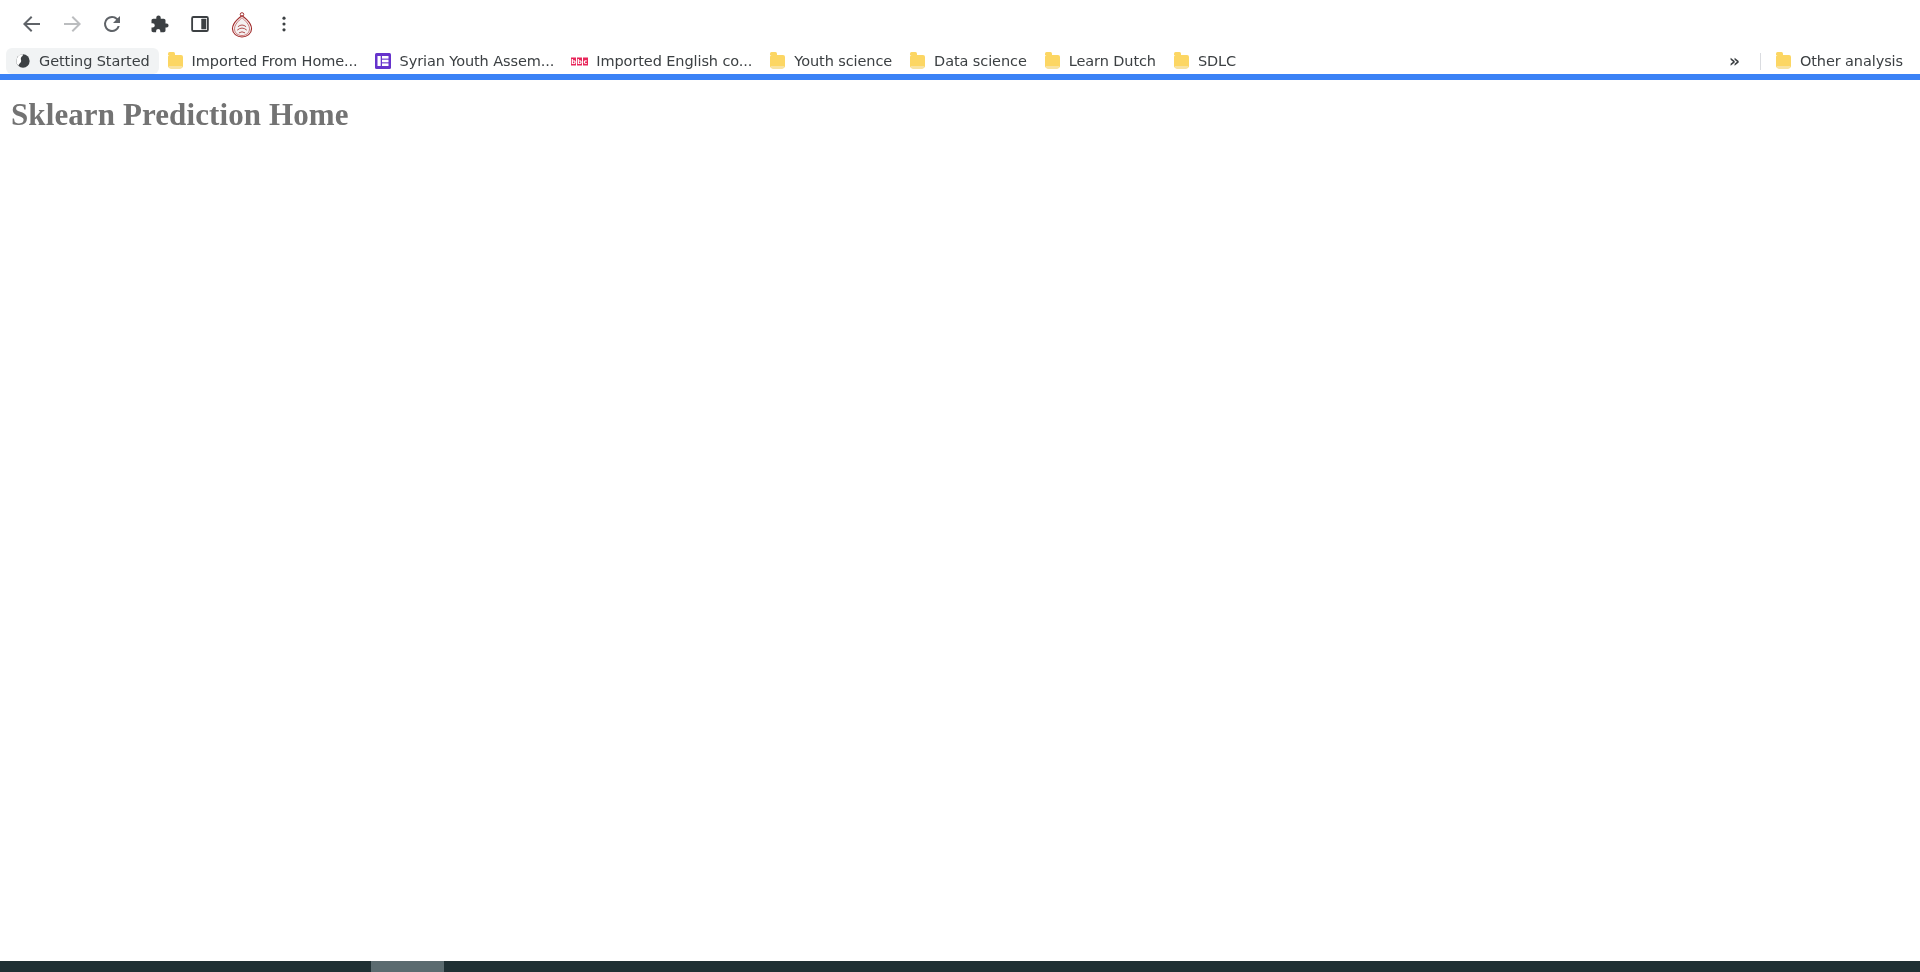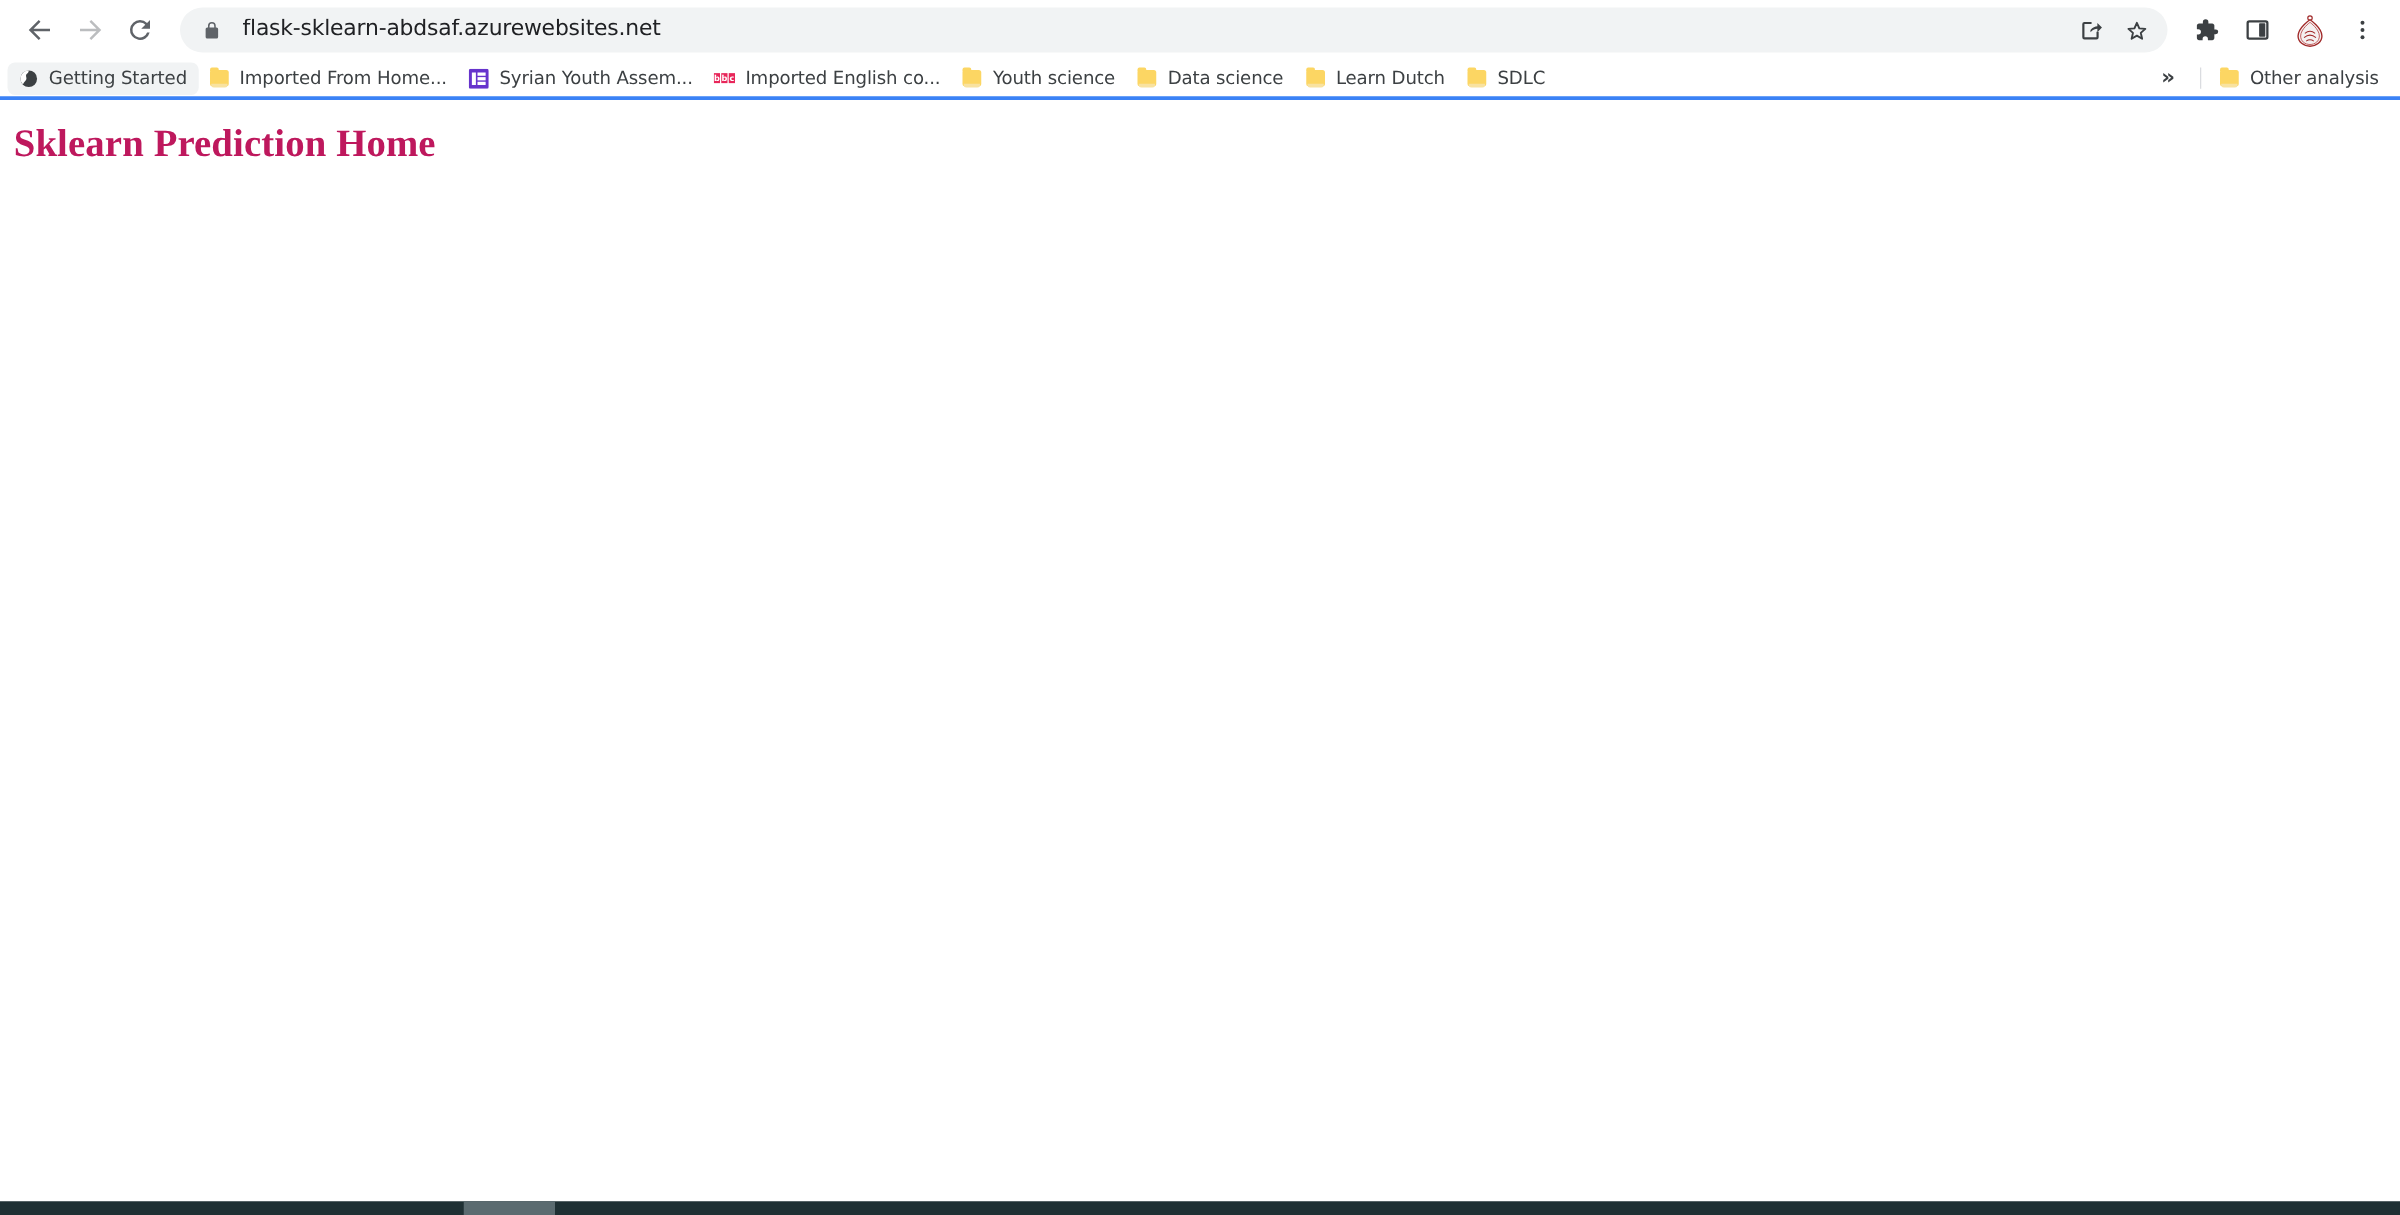--- a/index.html
+++ b/index.html
@@ -92,21 +92,21 @@
     margin-left: 6px;
   }
 
   
   #bookmarks {
     height: 32px;
     display: flex;
     align-items: center;
     padding: 0 8px 0 6px;
     background: #ffffff;
-    border-bottom: 3px solid #3b82f6;
+    border-bottom: 6px solid #3b82f6;
     position: relative;
   }
   .bm {
     display: flex;
     align-items: center;
     height: 26px;
     padding: 0 9px 0 8px;
     border-radius: 6px;
     flex: 0 0 auto;
     max-width: 210px;
@@ -184,21 +184,21 @@
     left: 0;
     width: 1920px;
     height: 881px;
     background: #ffffff;
     overflow: hidden;
   }
   #page-h1 {
     font-family: "Liberation Serif", "DejaVu Serif", serif;
     font-size: 31px;
     font-weight: bold;
-    color: #be185d;
+    color: #737373;
     margin: 16px 0 0 11px;
     letter-spacing: 0.1px;
   }
 
   
   #bottom-bar {
     position: absolute;
     left: 0;
     bottom: 0;
     width: 1920px;
@@ -232,42 +232,20 @@
         <path d="M4 11h13.2l-5.6-5.6L13 4l8 8-8 8-1.4-1.4 5.6-5.6H4z" fill="#5f6368"></path>
       </svg>
     </div>
 
     <div class="nav-btn">
       <svg width="24" height="24" viewBox="0 0 24 24">
         <path d="M17.65 6.35A7.95 7.95 0 0 0 12 4a8 8 0 1 0 7.73 10h-2.08A6 6 0 1 1 12 6c1.66 0 3.14.69 4.22 1.78L13 11h7V4z" fill="#5f6368"></path>
       </svg>
     </div>
 
-    <div id="omnibox">
-      <span class="lock">
-        <svg width="15" height="15" viewBox="0 0 24 24">
-          <path d="M18 8h-1V6a5 5 0 0 0-10 0v2H6a2 2 0 0 0-2 2v10a2 2 0 0 0 2 2h12a2 2 0 0 0 2-2V10a2 2 0 0 0-2-2zM9 6a3 3 0 0 1 6 0v2H9V6z" fill="#5f6368"></path>
-        </svg>
-      </span>
-      <span id="url-text" title="flask-sklearn-abdsaf.azurewebsites.net">flask-sklearn-abdsaf.azurewebsites.net</span>
-
-      <div class="omni-actions">
-        <div class="nav-btn">
-          <svg width="21" height="21" viewBox="0 0 24 24">
-            <path d="M14 4v2H7.5v12h11v-5h2v5a2 2 0 0 1-2 2h-11a2 2 0 0 1-2-2V6a2 2 0 0 1 2-2H14z" fill="#3c4043"></path>
-            <path d="M13 11.5c2-2.6 4.3-3.4 6.3-3.5V5l4.2 4.2-4.2 4.2v-3.1c-2 0-4 .6-6.3 3.1z" fill="#3c4043"></path>
-          </svg>
-        </div>
-        <div class="nav-btn">
-          <svg width="23" height="23" viewBox="0 0 24 24">
-            <path d="M12 5.5l2.04 4.6 5.01.45-3.79 3.31 1.12 4.9L12 16.18l-4.38 2.58 1.12-4.9-3.79-3.31 5.01-.45L12 5.5z" fill="none" stroke="#3c4043" stroke-width="1.6" stroke-linejoin="round"></path>
-          </svg>
-        </div>
-      </div>
-    </div>
 
     <div id="toolbar-right">
 
       <div class="nav-btn">
         <svg width="23" height="23" viewBox="0 0 24 24">
           <path d="M20.5 11h-1.2V7.8c0-1-.8-1.8-1.8-1.8h-3.2V4.8a2.3 2.3 0 0 0-4.6 0V6H6.5c-1 0-1.8.8-1.8 1.8v3h1.2a2.2 2.2 0 1 1 0 4.4H4.7v3c0 1 .8 1.8 1.8 1.8h3v-1.2a2.2 2.2 0 1 1 4.4 0V20h3.6c1 0 1.8-.8 1.8-1.8V15h1.2a2 2 0 0 0 0-4z" fill="#3c4043"></path>
         </svg>
       </div>
 
       <div class="nav-btn">

